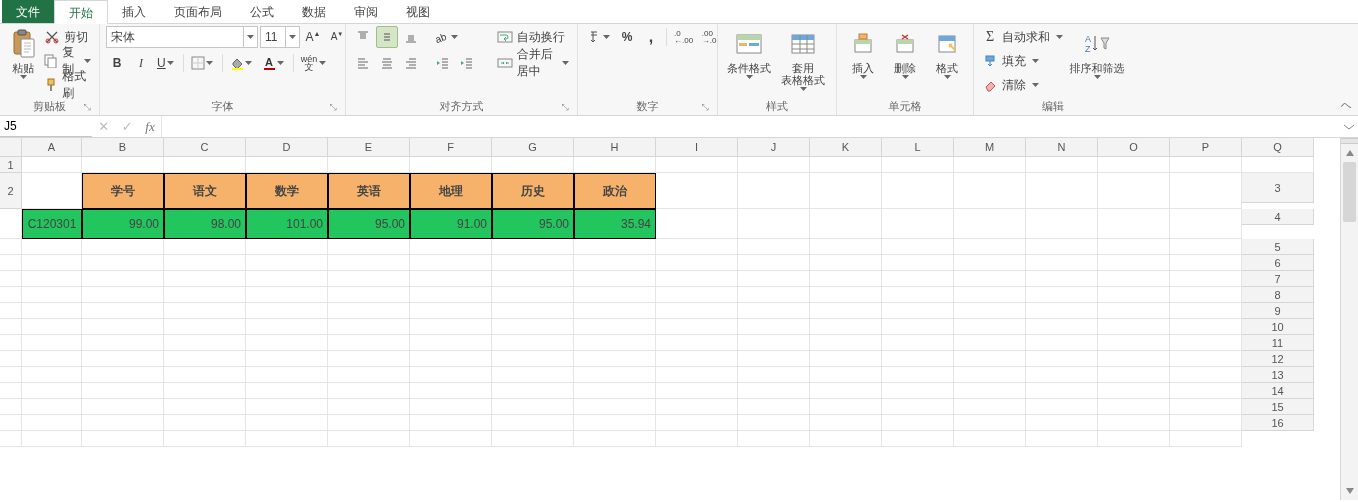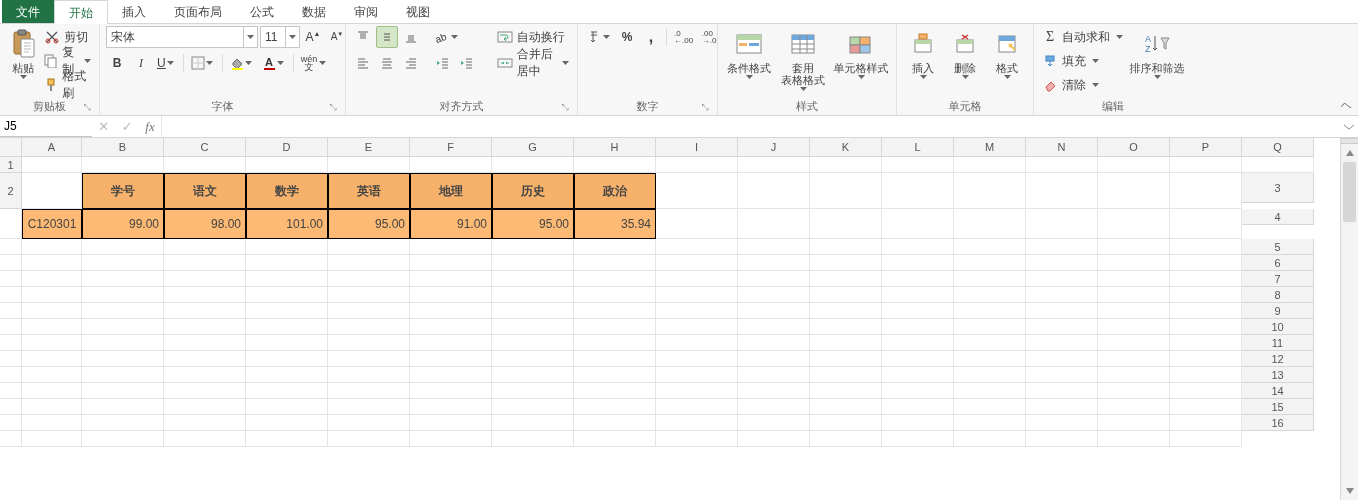--- a/index.html
+++ b/index.html
@@ -57,21 +57,21 @@
 .sheet{display:grid;position:relative}
 .ch{background:#f3f3f3;border-right:1px solid #d6d6d6;border-bottom:1px solid #d6d6d6;text-align:center;font-size:11px;color:#555;height:19px;line-height:19px;cursor:pointer}
 .ch.sel-all{background:#f3f3f3}
 .rh{background:#f3f3f3;border-right:1px solid #d6d6d6;border-bottom:1px solid #d6d6d6;text-align:center;font-size:11px;color:#555;cursor:pointer}
 .cell{border-right:1px solid #e5e5e5;border-bottom:1px solid #e5e5e5;padding:0 4px;display:flex;align-items:center;font-size:12px}
 .val-r{justify-content:flex-end}
 .val-c{justify-content:center}
 
 
 .tblhdr{background:#f6b26b;border:1px solid #000!important;font-weight:bold;justify-content:center;font-family:"宋体"}
-.tbldata{border:1px solid #000!important;background:#fdba74;font-family:"Arial","宋体"}
+.tbldata{border:1px solid #000!important;background:#22c55e;font-family:"Arial","宋体"}
 
 
 .vsb{position:absolute;right:0;top:0;width:18px;height:100%;background:#f3f3f3;border-left:1px solid #d6d6d6;display:flex;flex-direction:column}
 .vsb .arrow{height:18px;display:flex;align-items:center;justify-content:center;cursor:pointer}
 .vsb .track{flex:1;position:relative}
 .vsb .thumb{position:absolute;left:2px;right:2px;top:0;height:60px;background:#d6d6d6;border-radius:2px;cursor:pointer}
 .vsb .split{height:6px;background:#e5e5e5;border-top:1px solid #ccc;border-bottom:1px solid #ccc}
 
 svg{display:block}
 </style>
@@ -390,36 +390,20 @@
       <div class="bigbtn" style="width:54px">
         <div class="ic">
             <svg width="28" height="26">
               <rect x="3" y="4" width="22" height="18" fill="#fff" stroke="#888"></rect>
               <rect x="3" y="4" width="22" height="5" fill="#6fa8dc"></rect>
               <path d="M3 13h22M3 18h22M11 4v18M18 4v18" stroke="#888"></path>
             </svg>
           </div>
         <div class="lbl" style="white-space:pre">套用
 表格格式</div>
-        <div class="dd">
-            <svg width="7" height="4">
-              <path d="M0 0l3.5 4L7 0" fill="#666"></path>
-            </svg>
-          </div>
-      </div>
-      <div class="bigbtn" style="width:58px">
-        <div class="ic">
-            <svg width="28" height="26">
-              <rect x="3" y="6" width="10" height="8" fill="#b7d7a8" stroke="#888"></rect>
-              <rect x="13" y="6" width="10" height="8" fill="#f6b26b" stroke="#888"></rect>
-              <rect x="3" y="14" width="10" height="8" fill="#ea9999" stroke="#888"></rect>
-              <rect x="13" y="14" width="10" height="8" fill="#9fc5e8" stroke="#888"></rect>
-            </svg>
-          </div>
-        <div class="lbl">单元格样式</div>
         <div class="dd">
             <svg width="7" height="4">
               <path d="M0 0l3.5 4L7 0" fill="#666"></path>
             </svg>
           </div>
       </div>
     </div>
     <div class="grp-label"><span>样式</span></div>
   </div>
 

